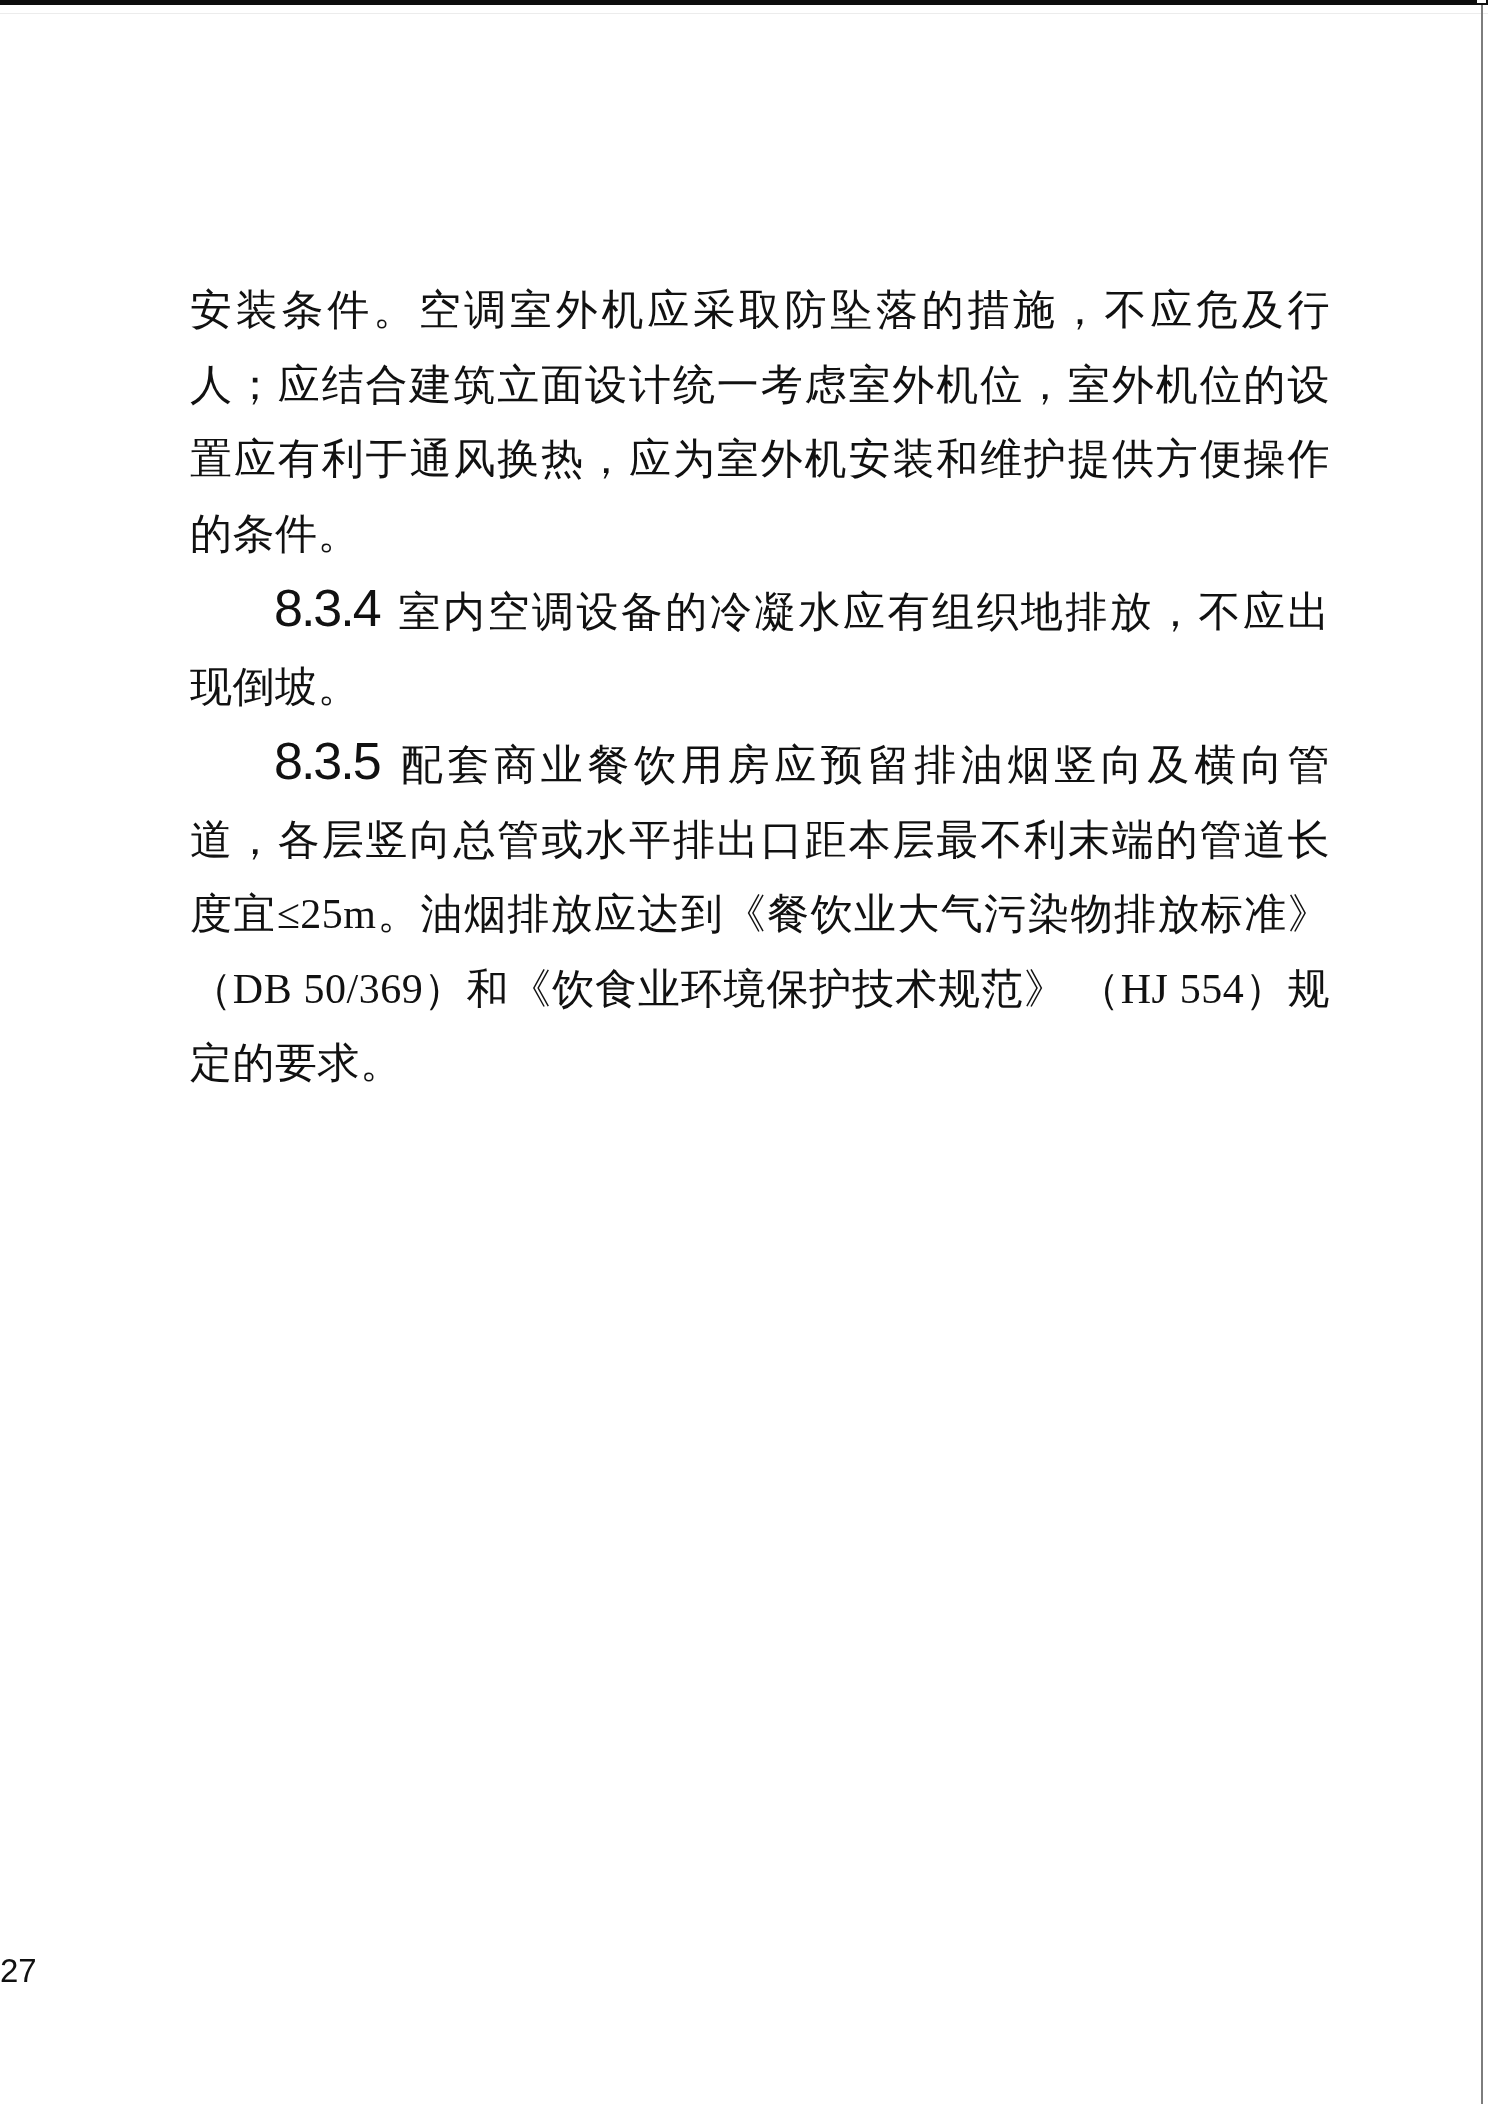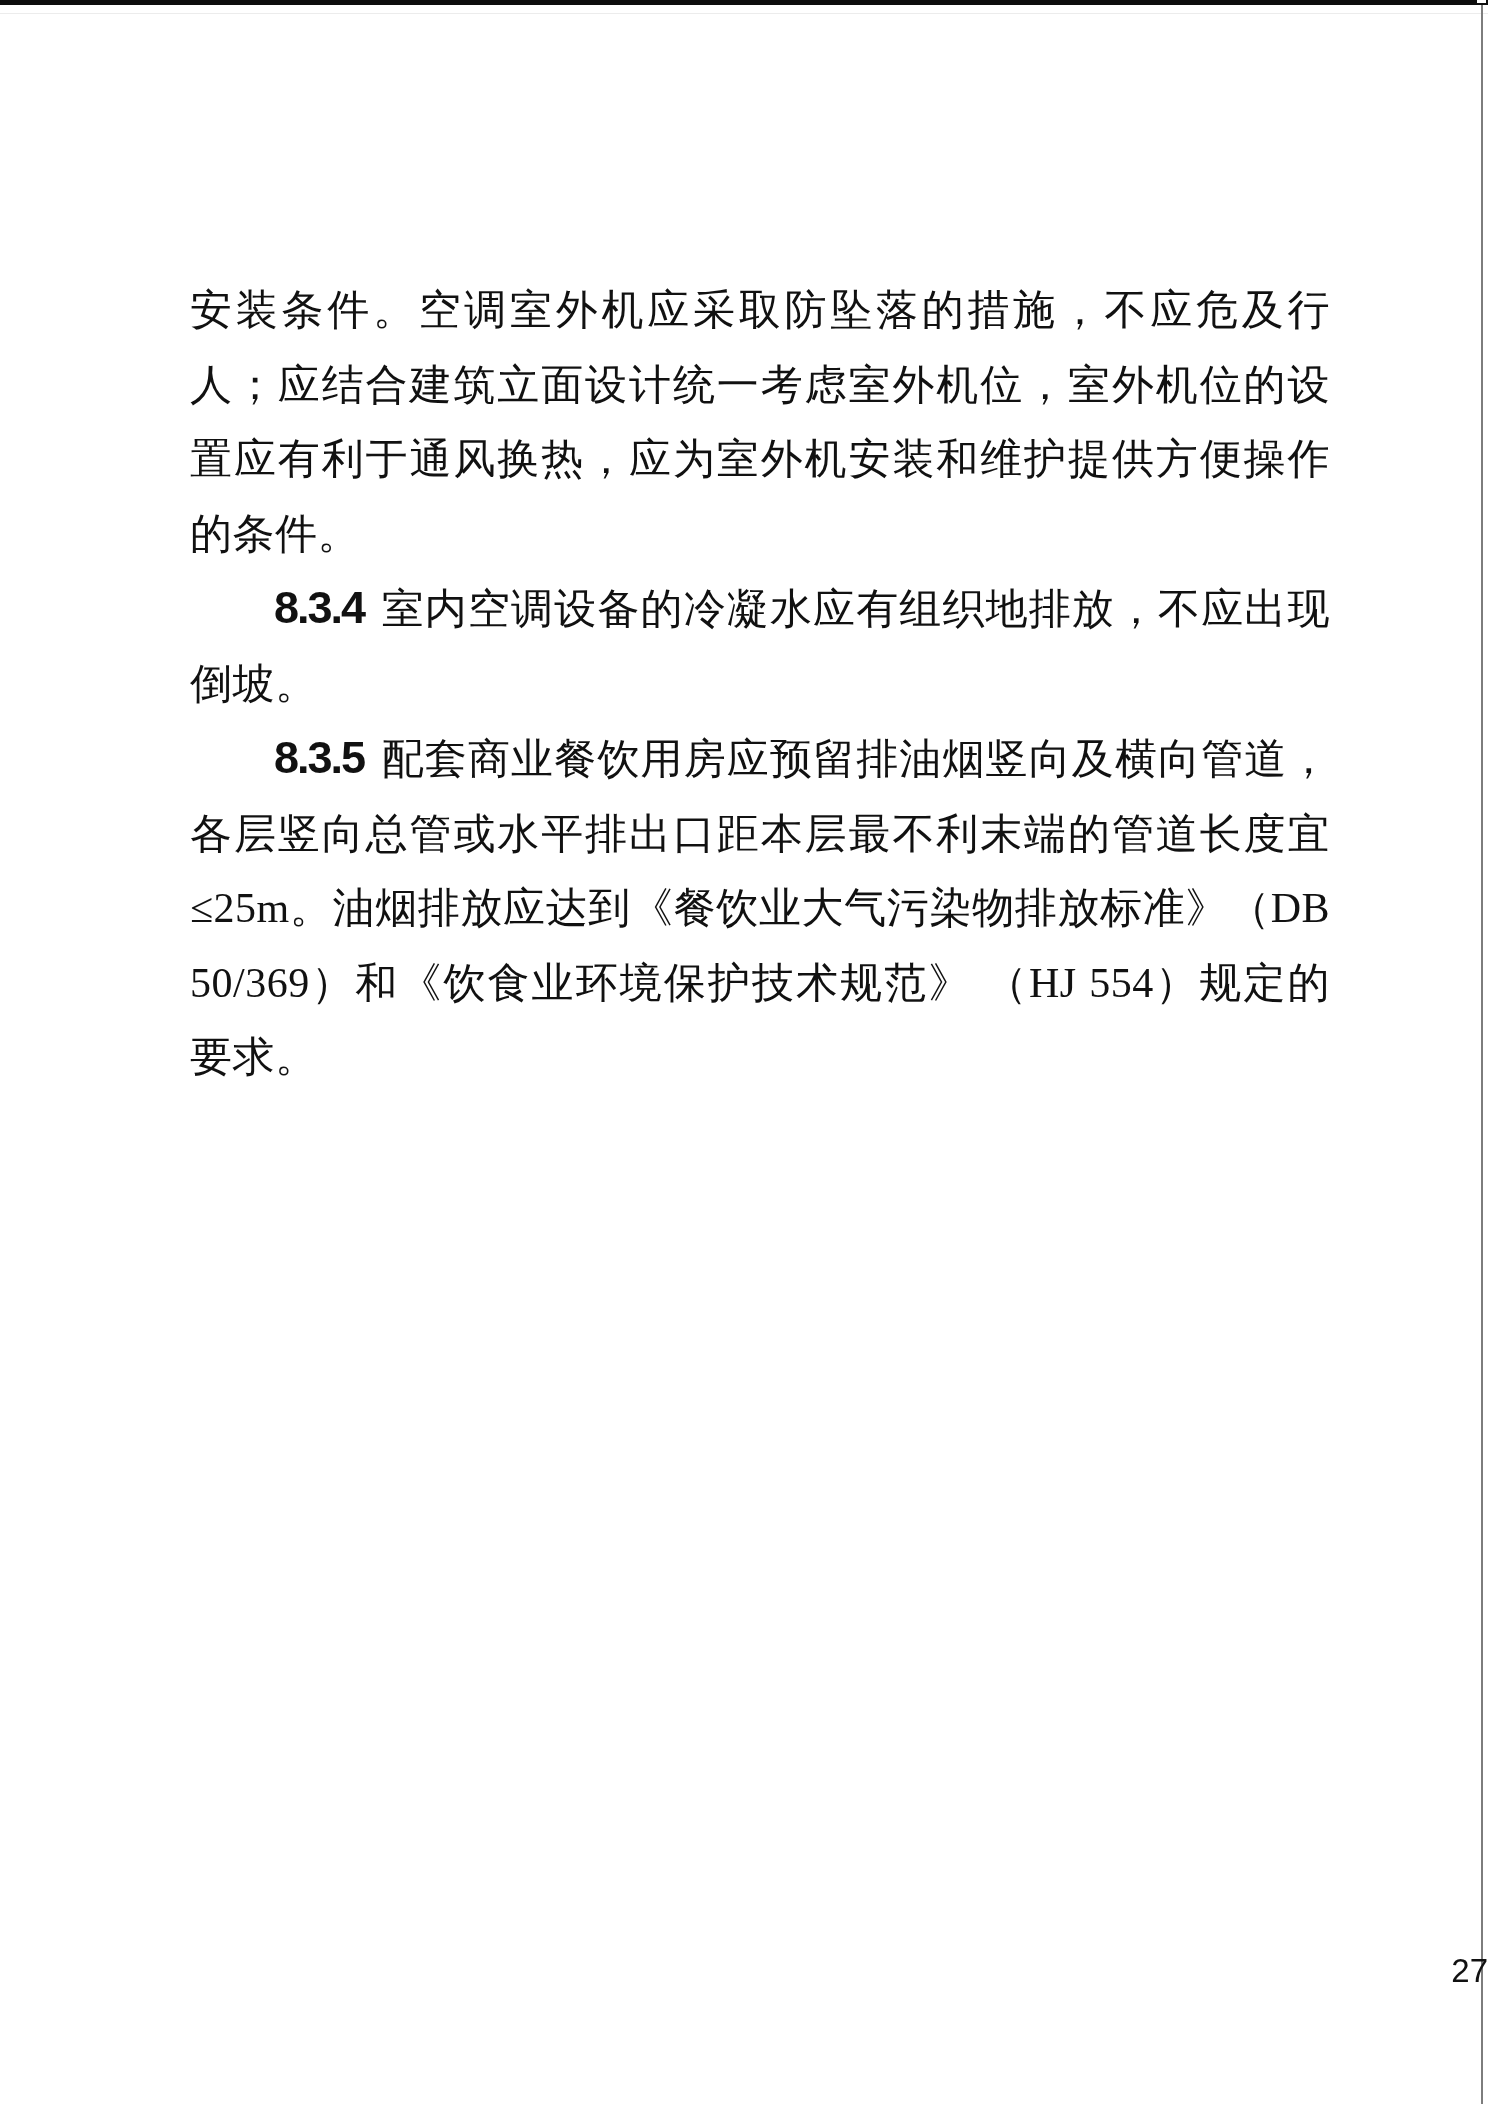--- a/index.html
+++ b/index.html
@@ -68,32 +68,32 @@
   .para {
     margin: 0;
     padding: 0;
     text-indent: 84px;
   }
   .para.no-indent {
     text-indent: 0;
   }
   .clause {
     font-family: "Liberation Sans", "DejaVu Sans", sans-serif;
-    font-weight: bold;
-    font-size: 45px;
+    font-weight: normal;
+    font-size: 52px;
     letter-spacing: -2px;
     margin-right: 17px;
     white-space: nowrap;
   }
   .page-number {
     position: absolute;
     left: 0;
     top: 1952px;
     width: 1488px;
-    text-align: right;
+    text-align: left;
     font-family: "Liberation Sans", "DejaVu Sans", sans-serif;
     font-size: 33px;
     color: #111111;
   }
 </style>
 </head>
 <body>
 
 <div class="page">
 

